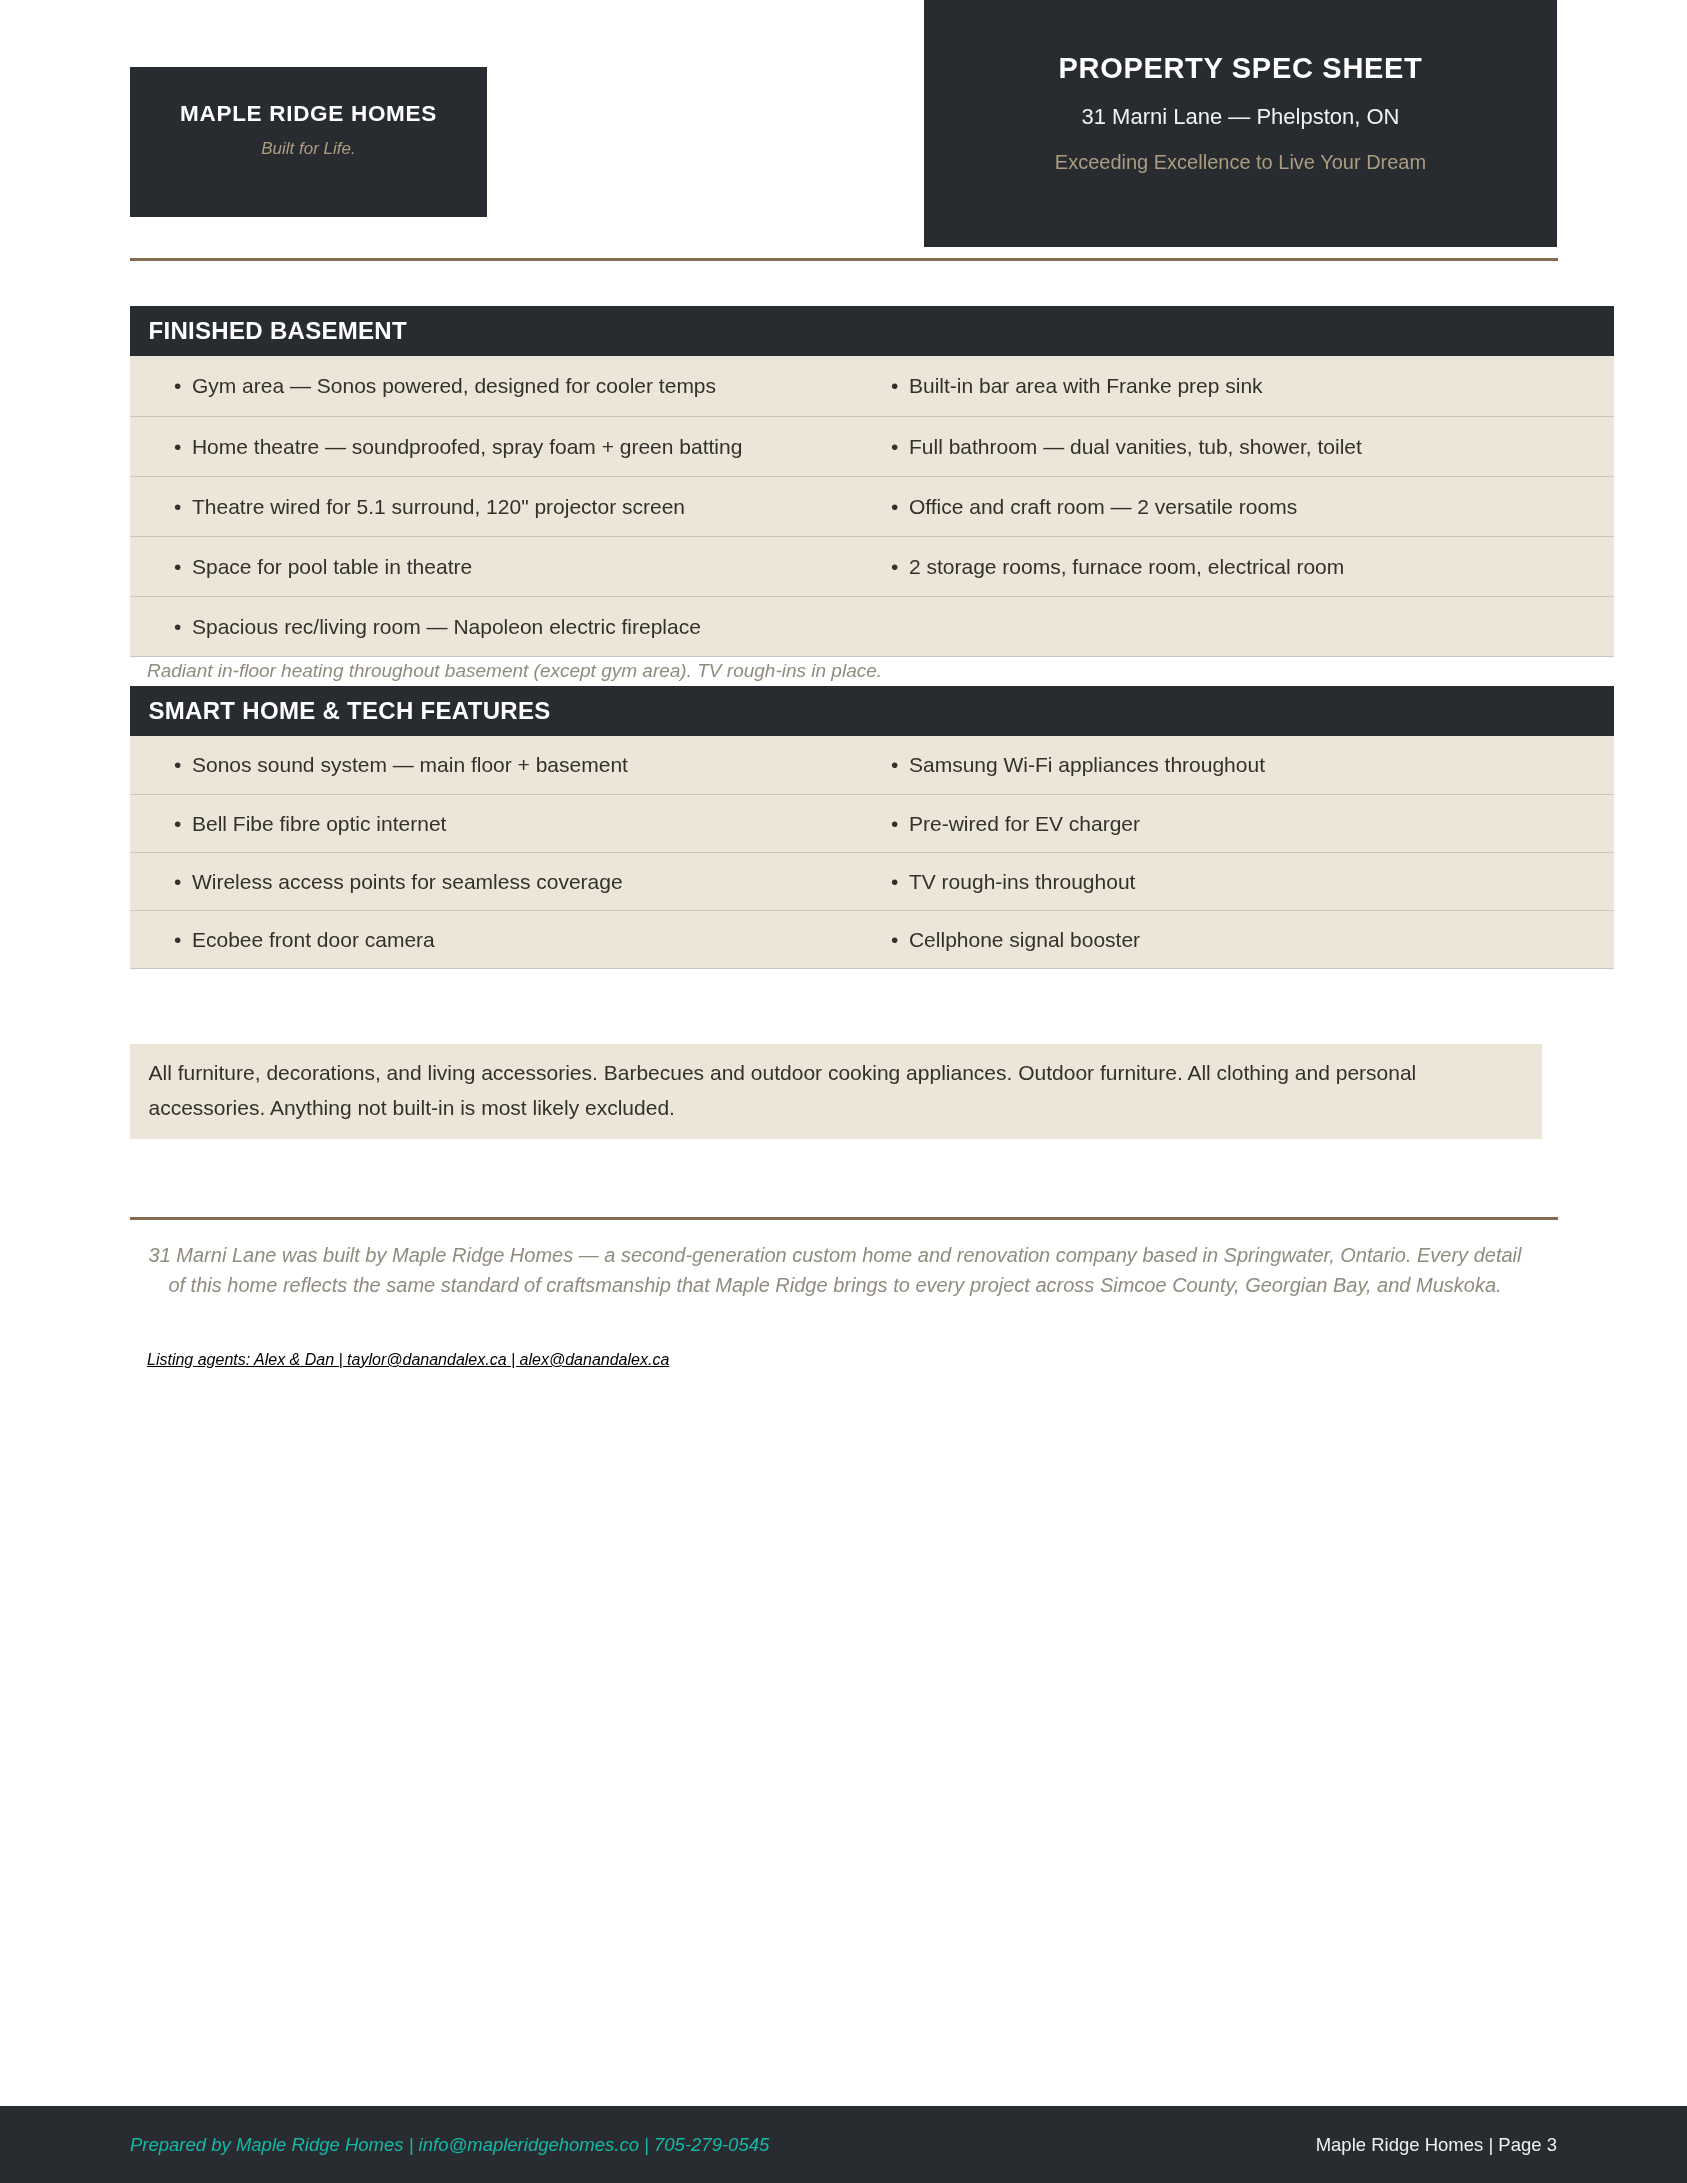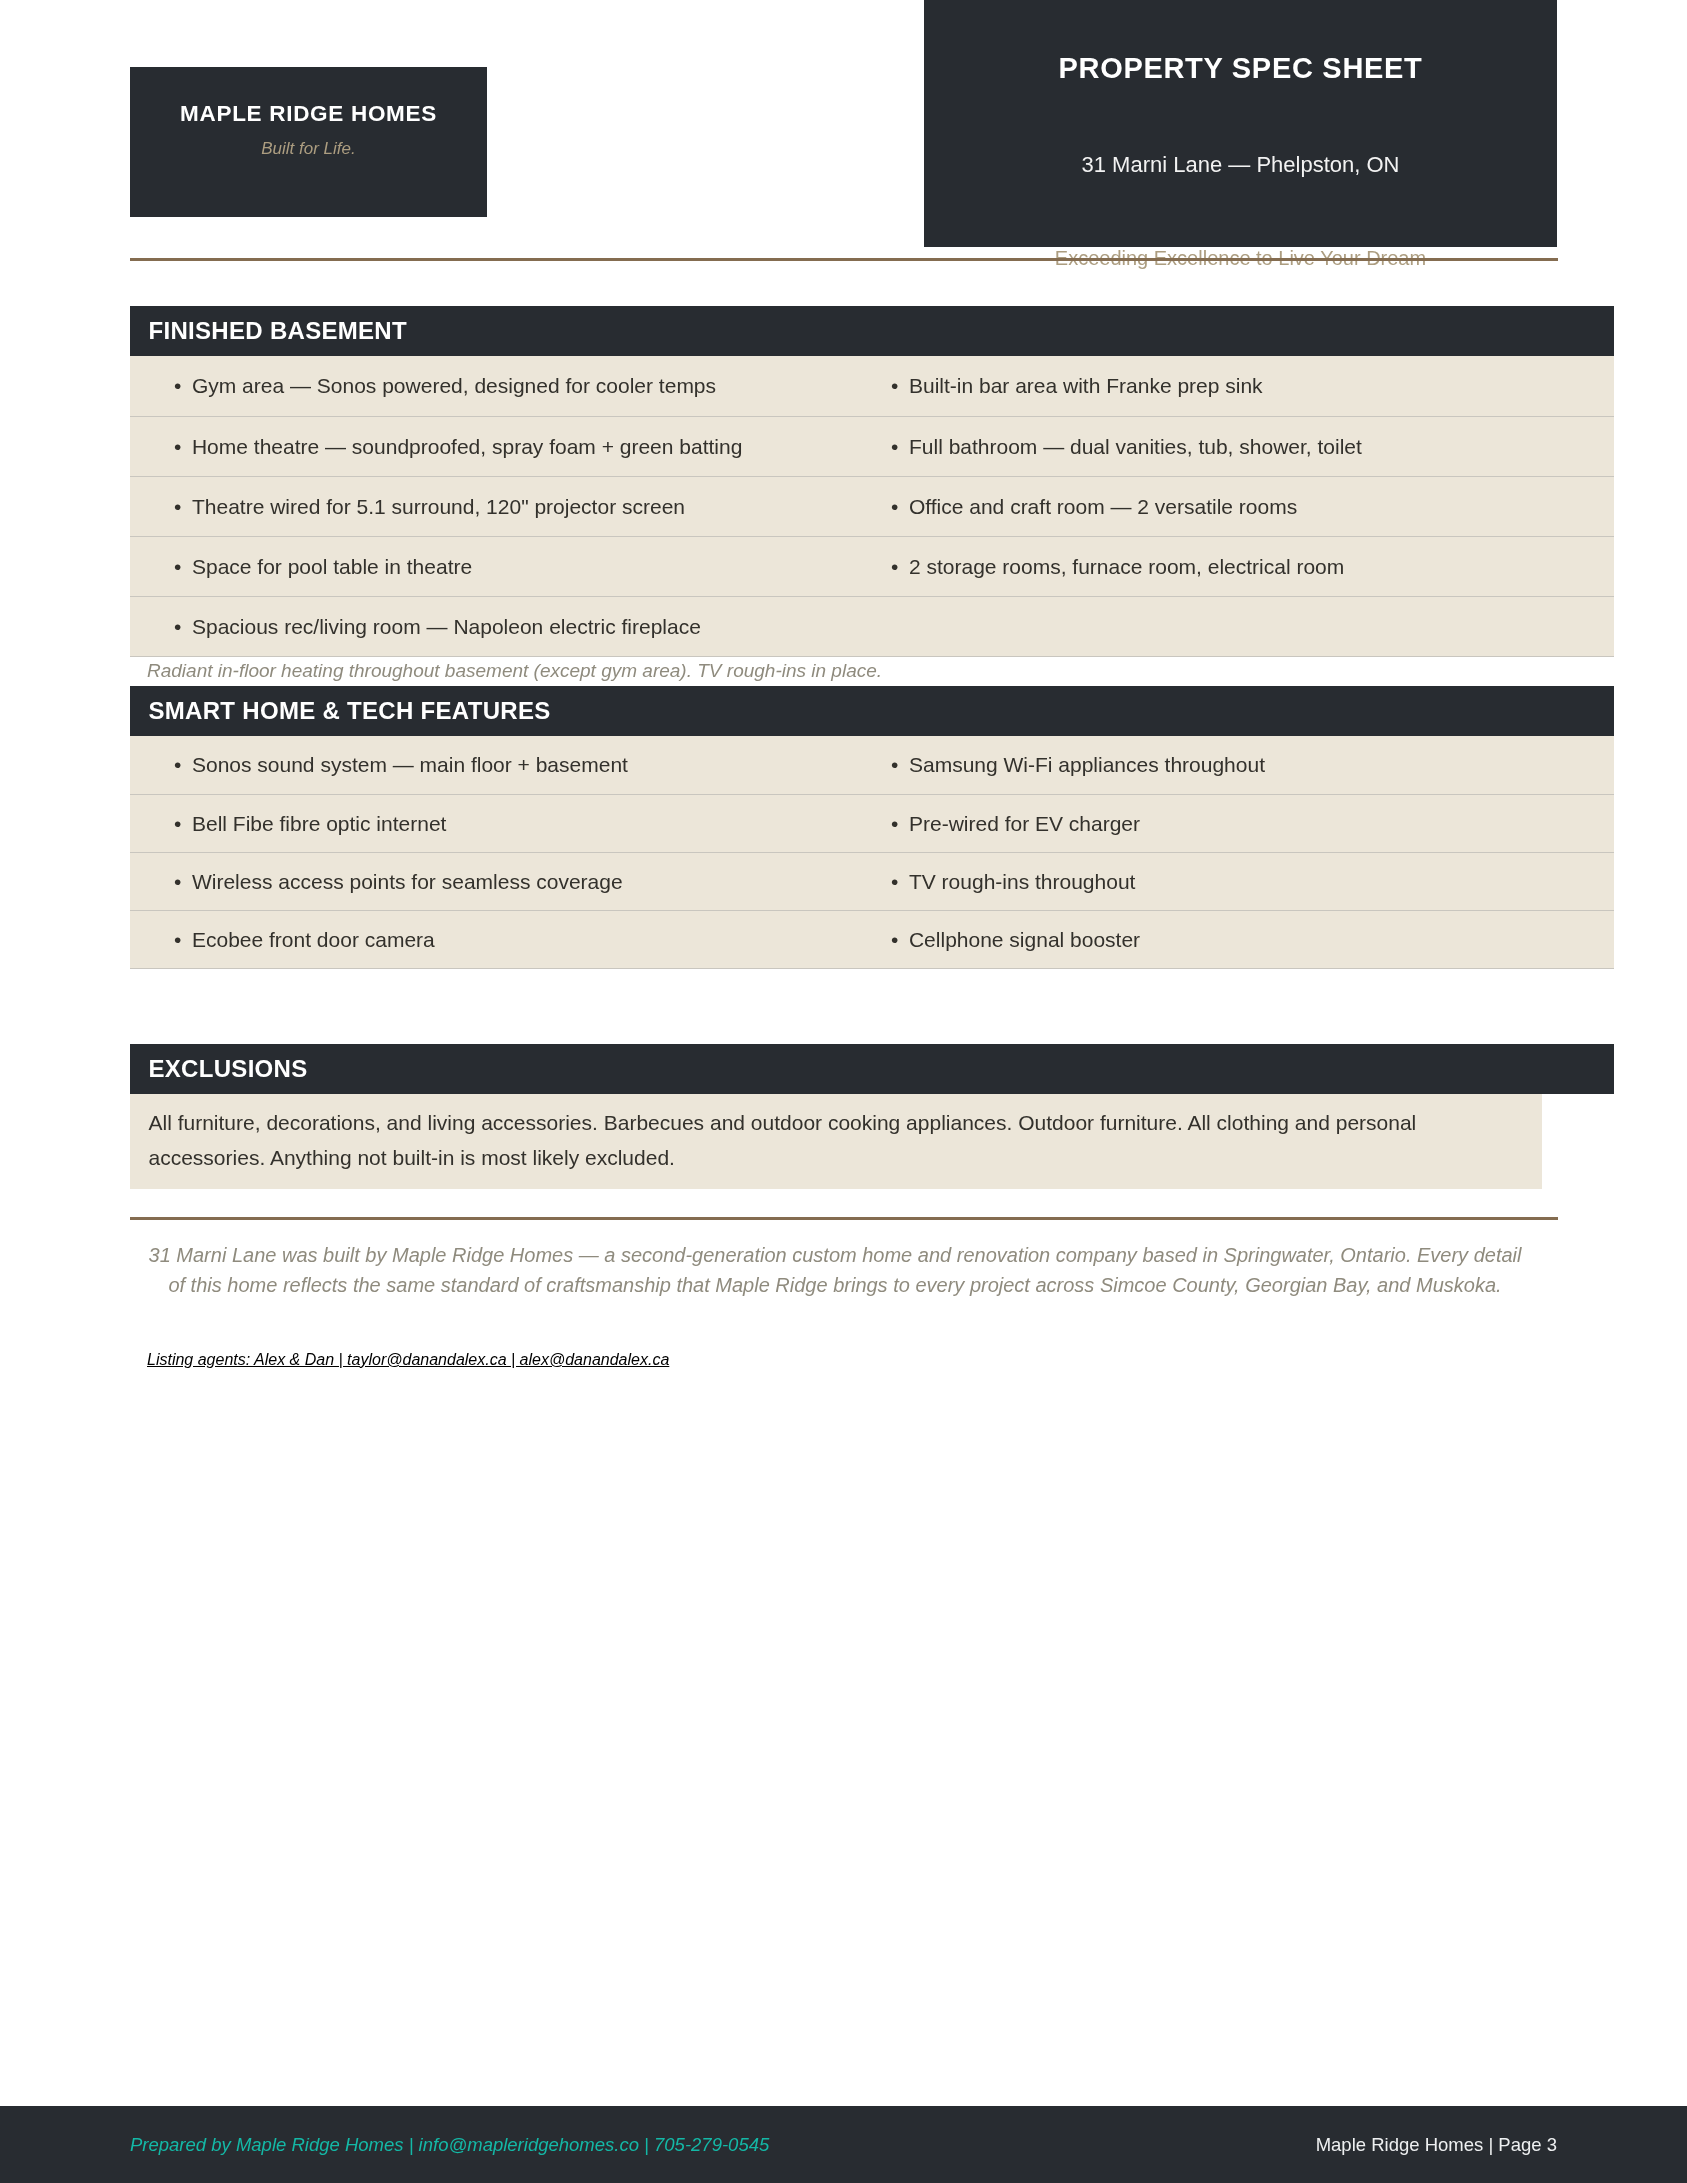--- a/index.html
+++ b/index.html
@@ -23,21 +23,20 @@
   }
   .brand-name { color:#ffffff; font-size:22.5px; font-weight:bold; letter-spacing:0.7px; }
   .brand-tagline { color:#ac9d80; font-size:17px; font-style:italic; margin-top:12px; }
 
   .spec-card {
     position:absolute; left:924px; top:0;
     width:633px; height:247px;
     background:#282c31;
     display:flex; flex-direction:column; align-items:center;
     padding-top:52px; box-sizing:border-box;
-    gap:48px;
   }
   .spec-title { color:#ffffff; font-size:29px; font-weight:bold; letter-spacing:0.7px; }
   .spec-address { color:#f2f2f2; font-size:22px; margin-top:18.5px; }
   .spec-tagline { color:#ac9d80; font-size:20px; margin-top:21px; }
 
   .rule {
     position:absolute; left:130px; width:1428px; height:3.3px;
     background:#846c50;
   }
   .rule-top { top:258px; }
@@ -216,21 +215,20 @@
           </div>
         <div class="cell cell-right">
             <span class="bullet">•</span>
             <span>Cellphone signal booster</span>
           </div>
       </div>
     </div>
   </div>
 
   <div class="section section-exclusions">
-    <div class="section-bar">EXCLUSIONS</div>
     <div class="exclusions-body">All furniture, decorations, and living accessories. Barbecues and outdoor cooking appliances. Outdoor furniture. All clothing and personal accessories. Anything not built-in is most likely excluded.</div>
   </div>
 
   <div class="rule rule-bottom"></div>
 
   <div class="about-paragraph">31 Marni Lane was built by Maple Ridge Homes — a second-generation custom home and renovation company based in Springwater, Ontario. Every detail of this home reflects the same standard of craftsmanship that Maple Ridge brings to every project across Simcoe County, Georgian Bay, and Muskoka.</div>
   <div class="agents-line">Listing agents: Alex &amp; Dan | taylor@danandalex.ca | alex@danandalex.ca</div>
 
   <div class="page-footer">
     <div class="footer-left">Prepared by Maple Ridge Homes  |  info@mapleridgehomes.co  |  705-279-0545</div>

